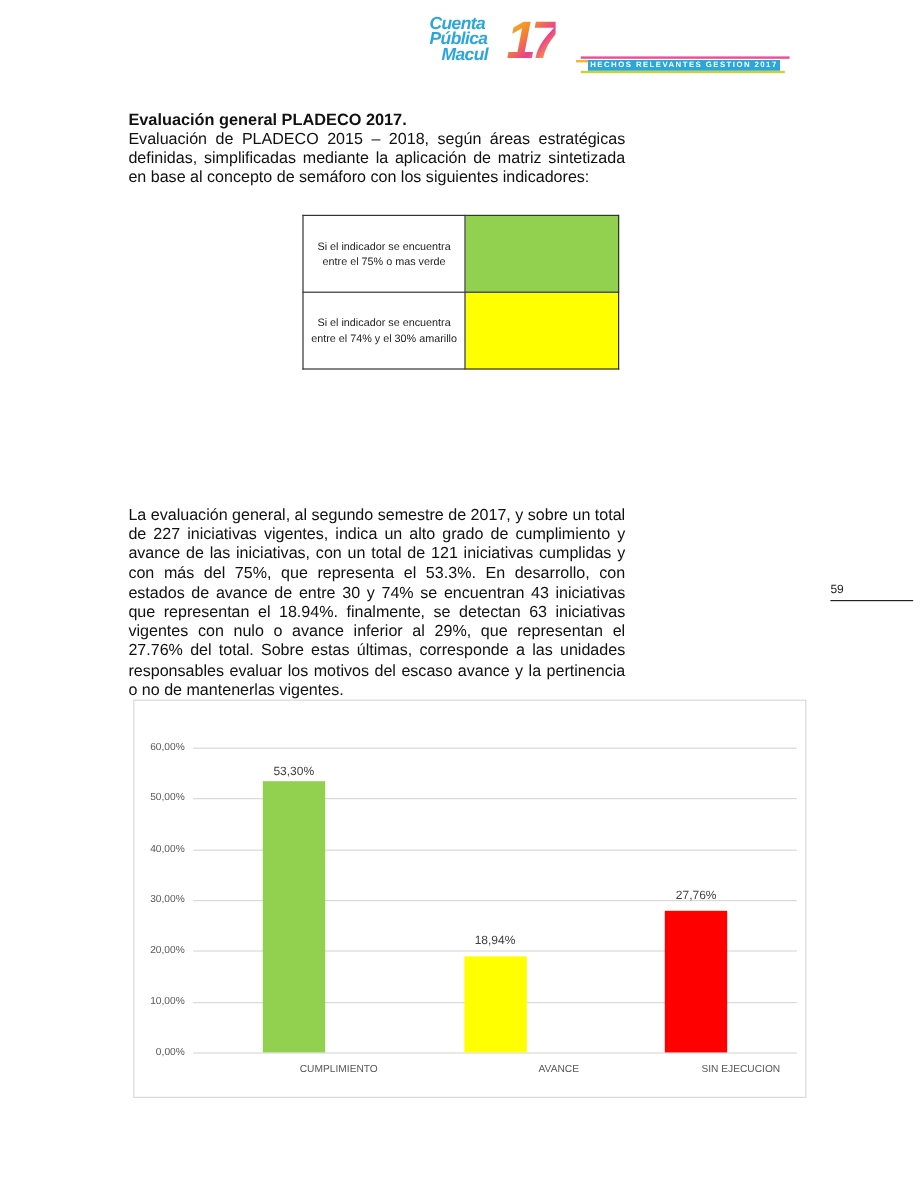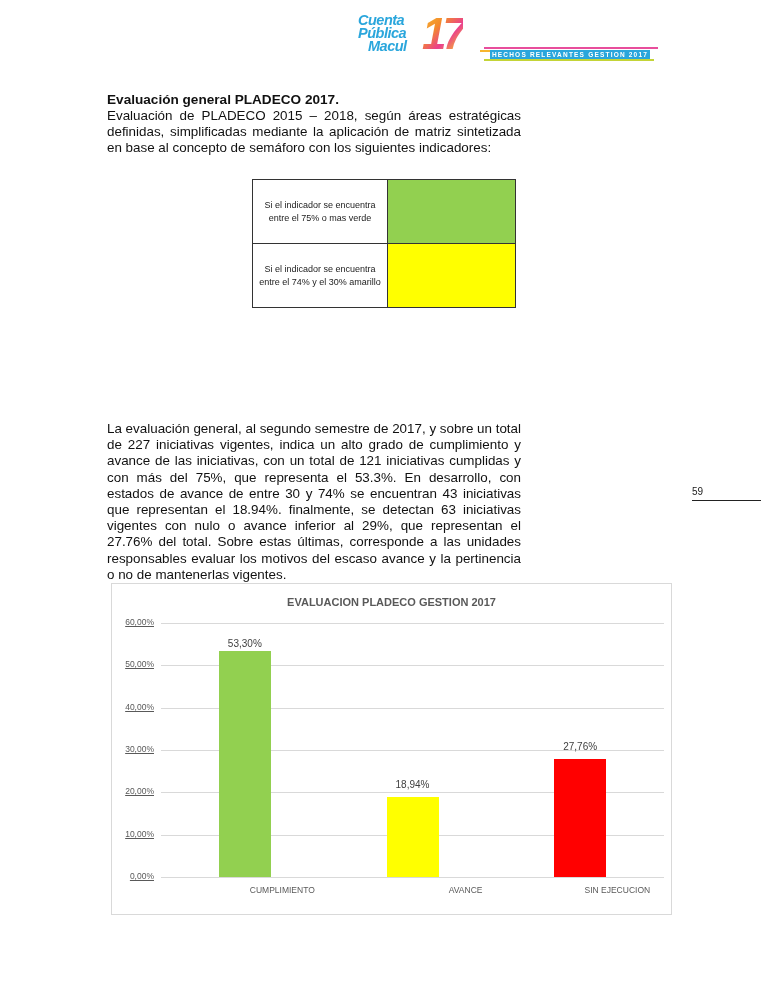--- a/index.html
+++ b/index.html
@@ -46,21 +46,21 @@
   .pagenum { position:absolute; left:692px; top:486px; font-size:10px; color:#222; }
   .pagerule { position:absolute; left:692px; top:500px; width:69px; height:1px; background:#222; }
 
   
   .chart { position:absolute; left:111px; top:583px; width:559px; height:330px;
            border:1px solid #d9d9d9; background:#fff; }
   .chart-title { position:absolute; left:0; width:100%; top:12px; text-align:center;
                  font-weight:bold; font-size:11px; color:#595959; }
   .plot { position:absolute; left:49px; top:39px; width:503px; height:254px; }
   .gridline { position:absolute; left:0; width:100%; height:1px; background:#d9d9d9; }
-  .ytick { position:absolute; left:-49px; width:42px; text-align:right; font-size:8.5px; color:#595959;text-decoration:underline; }
+  .ytick { position:absolute; left:-49px; width:42px; text-align:right; font-size:8.5px; color:#595959; }
   .bar { position:absolute; bottom:0; width:52px; }
   .bar-val { position:absolute; width:90px; text-align:center; font-size:10px; color:#404040; }
   .xtick { position:absolute; top:262px; width:140px; text-align:right; font-size:8.5px; color:#595959; }
 </style>
 </head>
 <body>
 
 <div class="banner">
   <div class="logo-text">
     <span class="l1">Cuenta</span>
@@ -95,21 +95,20 @@
   </table>
 
 <div class="txt p2">
     <p>La evaluación general, al segundo semestre de 2017, y sobre un total de 227 iniciativas vigentes, indica un alto grado de cumplimiento y avance de las iniciativas, con un total de 121 iniciativas cumplidas y con más del 75%, que representa el 53.3%. En desarrollo, con estados de avance de entre 30 y 74% se encuentran 43 iniciativas que representan el 18.94%. finalmente, se detectan 63 iniciativas vigentes con nulo o avance inferior al 29%, que representan el 27.76% del total. Sobre estas últimas, corresponde a las unidades responsables evaluar los motivos del escaso avance y la pertinencia o no de mantenerlas vigentes.</p>
   </div>
 
 <div class="pagenum">59</div>
 <div class="pagerule"></div>
 
 <div class="chart">
-  <div class="chart-title">EVALUACION PLADECO GESTION 2017</div>
   <div class="plot" id="plot">
       <div class="gridline" style="top: 0px;"></div>
       <div class="ytick" style="top: -6px;">60,00%</div>
       <div class="gridline" style="top: 42.3333px;"></div>
       <div class="ytick" style="top: 36.3333px;">50,00%</div>
       <div class="gridline" style="top: 84.6667px;"></div>
       <div class="ytick" style="top: 78.6667px;">40,00%</div>
       <div class="gridline" style="top: 127px;"></div>
       <div class="ytick" style="top: 121px;">30,00%</div>
       <div class="gridline" style="top: 169.333px;"></div>

